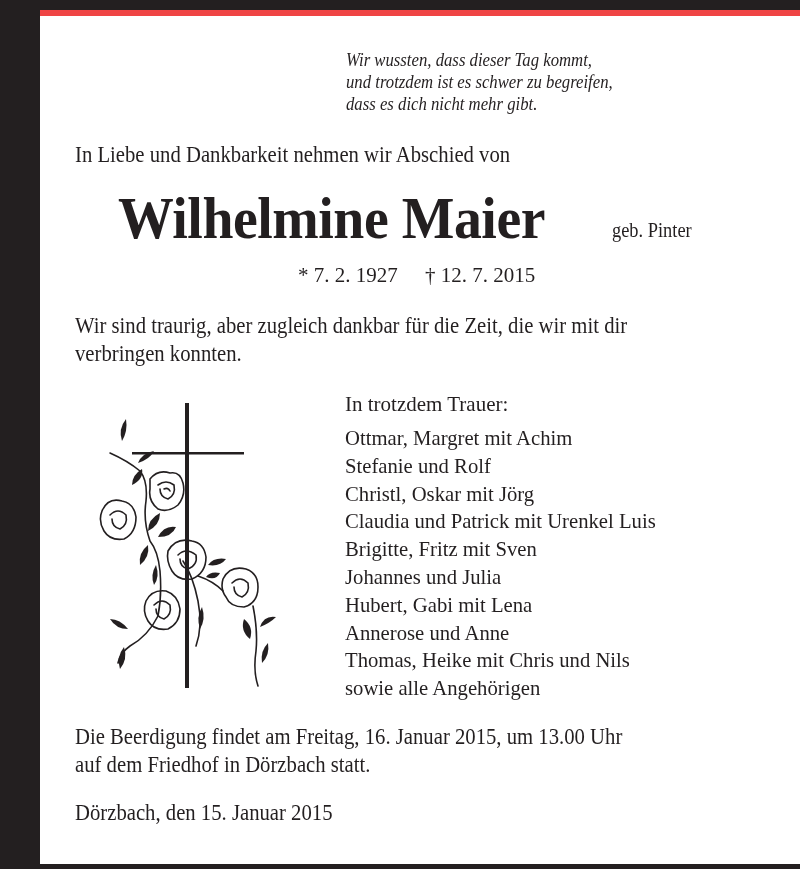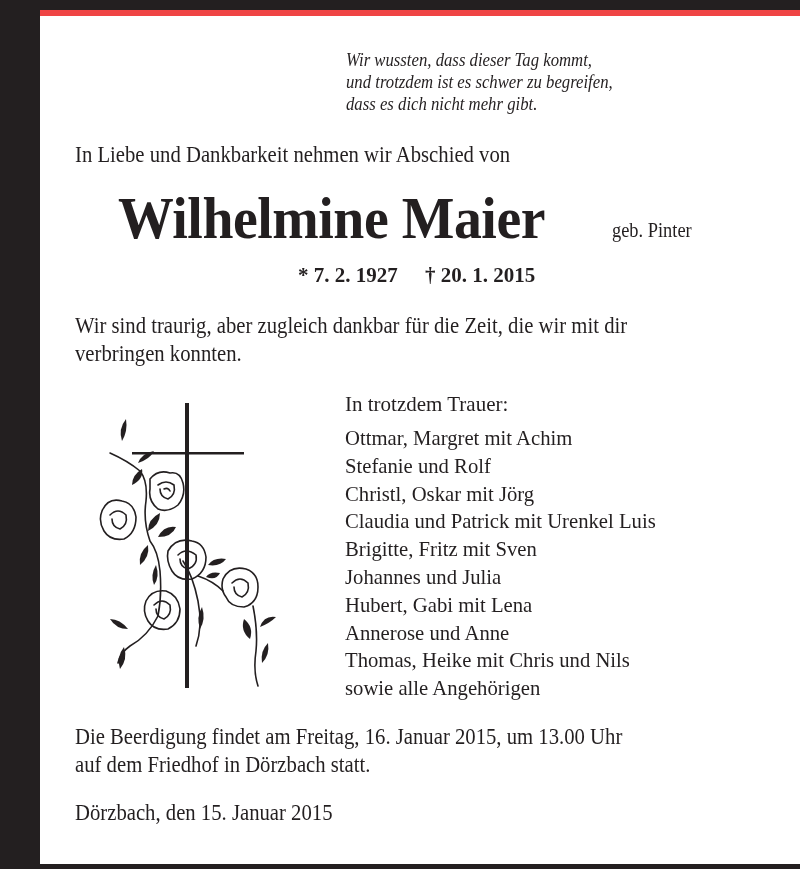--- a/index.html
+++ b/index.html
@@ -13,21 +13,21 @@
     margin-left:30px;
   }
   .abs { position:absolute; white-space:nowrap; }
   .poem { left:306px; top:33px; font-style:italic; font-size:19px; line-height:22px; }
   .poem div { transform:scaleX(0.88); transform-origin:left center; }
   .intro { left:35px; top:125px; font-size:23px; line-height:28px; transform:scaleX(0.9); transform-origin:left center; }
   .namewrap { left:78px; top:168px; }
   .name { font-weight:bold; font-size:60px; line-height:68px; letter-spacing:-0.5px; display:inline-block; transform:scaleX(0.93); transform-origin:left bottom; }
   .birthname { position:absolute; left:494px; top:34px; font-size:20px; line-height:24px; white-space:nowrap; transform:scaleX(0.92); transform-origin:left center; }
   .dates { left:258px; top:246px; font-size:21px; line-height:26px; }
-  .dates span { display:inline-block;font-weight:bold; }
+  .dates span { display:inline-block; }
   .dates .d2 { margin-left:22px; }
   .thanks { left:35px; top:296px; font-size:23px; line-height:28px; transform:scaleX(0.9); transform-origin:left center; }
   .mourn-label { left:305px; top:375px; font-size:21px; line-height:26px; }
   .mourners { left:305px; top:408px; font-weight:normal; font-size:22px; line-height:27.8px; }
   .mourners div { transform:scaleX(0.94); transform-origin:left center; }
   .funeral { left:35px; top:707px; font-size:23px; line-height:28px; transform:scaleX(0.9); transform-origin:left center; }
   .place { left:35px; top:783px; font-size:23px; line-height:28px; transform:scaleX(0.9); transform-origin:left center; }
   .art { position:absolute; left:48px; top:385px; width:200px; height:300px; }
 </style>
 </head>
@@ -43,21 +43,21 @@
 
   <div class="abs intro">In Liebe und Dankbarkeit nehmen wir Abschied von</div>
 
   <div class="abs namewrap">
     <span class="name">Wilhelmine Maier</span>
     <span class="birthname">geb. Pinter</span>
   </div>
 
   <div class="abs dates">
     <span class="d1">* 7. 2. 1927</span>
-    <span class="d2">† 20. 1. 2015</span>
+    <span class="d2">† 12. 7. 2015</span>
   </div>
 
   <div class="abs thanks">
     <div>Wir sind traurig, aber zugleich dankbar für die Zeit, die wir mit dir</div>
     <div>verbringen konnten.</div>
   </div>
 
   <svg class="art" viewBox="0 0 200 300" xmlns="http://www.w3.org/2000/svg">
 
     <rect x="97" y="2" width="4" height="285" fill="#231f20"></rect>

